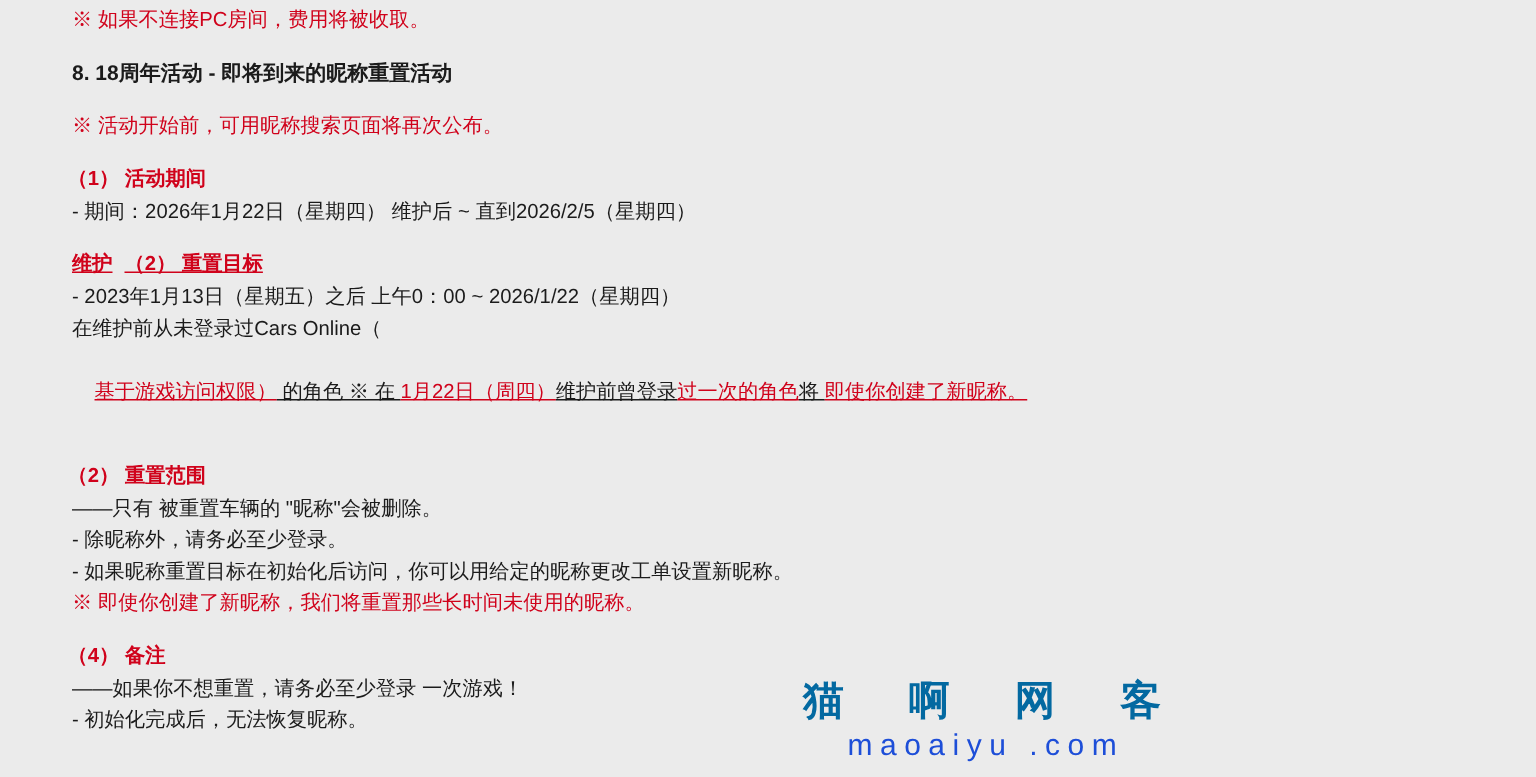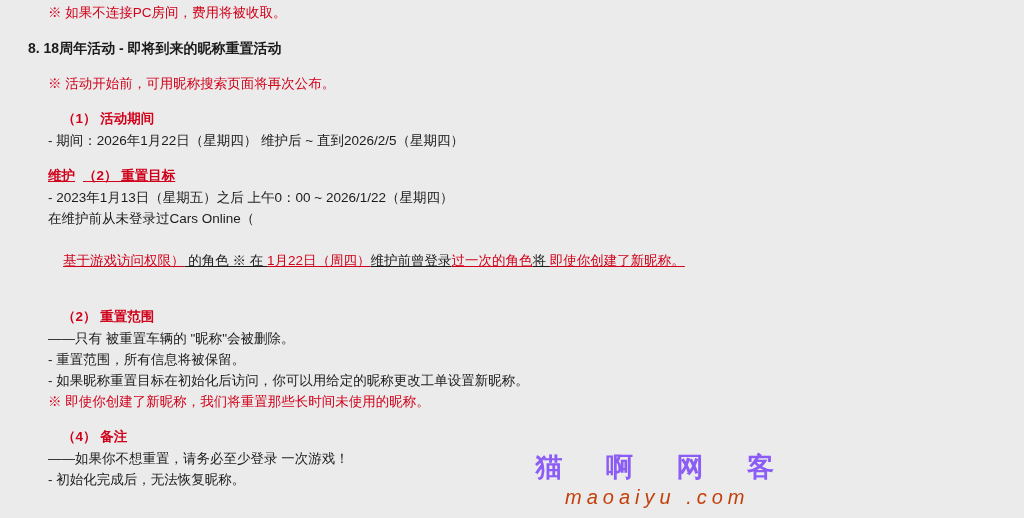--- a/index.html
+++ b/index.html
@@ -34,63 +34,62 @@
     font-weight: bold;
     font-size: 14px;
     line-height: 22px;
   }
   .sub-title {
     font-weight: bold;
     font-size: 13.5px;
     line-height: 22px;
   }
   .indent1 { margin-left: 48px; }
-  .indent2 { margin-left: 62px; }
+  .indent2 { margin-left: 45px; }
   .gap-md { height: 14px; }
 
   .row-mixed span { white-space: pre; text-decoration: underline; }
 
   .watermark {
     position: absolute;
     right: 24px;
     bottom: 8px;
     text-align: center;
     color: #9a9a9a;
     user-select: none;
     pointer-events: none;
   }
   .watermark .wm-cn {
     font-size: 27px;
     letter-spacing: 18px;
     font-weight: bold;
-    color: #8b5cf6;
+    color: #0369a1;
     line-height: 34px;
     padding-left: 18px;
   }
   .watermark .wm-en {
     font-size: 20px;
     letter-spacing: 5px;
-    color: #c2410c;
+    color: #1d4ed8;
     line-height: 26px;
     padding-left: 5px;
-    font-style: italic;
   }
 </style>
 </head>
 <body>
 
 <div class="page">
 
   <div style="height:2px"></div>
 
   <div class="line red indent1">※ 如果不连接PC房间，费用将被收取。</div>
 
   <div class="gap-md"></div>
 
-  <div class="sec-title" style="margin-left:28px">8. 18周年活动 - 即将到来的昵称重置活动</div>
+  <div class="sec-title" style="margin-left:48px">8. 18周年活动 - 即将到来的昵称重置活动</div>
 
   <div class="gap-md"></div>
 
   <div class="line indent1 red">※ 活动开始前，可用昵称搜索页面将再次公布。</div>
 
   <div class="gap-md"></div>
 
   <div class="sub-title red indent2">（1） 活动期间</div>
   <div class="line indent1">- 期间：2026年1月22日（星期四） 维护后 ~ 直到2026/2/5（星期四）</div>
 
@@ -102,21 +101,21 @@
   <div class="line indent1">- 2023年1月13日（星期五）之后 上午0：00 ~ 2026/1/22（星期四）</div>
   <div class="line indent1">在维护前从未登录过Cars Online（</div>
   <div class="line indent1 row-mixed">
     <span class="red">基于游戏访问权限）</span><span> 的角色 ※ 在 </span><span class="red">1月22日（周四）</span><span>维护前曾登录</span><span class="red">过一次的角色</span><span>将 </span><span class="red">即使你创建了新昵称。</span>
   </div>
 
   <div class="gap-md"></div>
 
   <div class="sub-title red indent2">（2） 重置范围</div>
   <div class="line indent1">——只有 被重置车辆的 "昵称"会被删除。</div>
-  <div class="line indent1">- 重置范围，所有信息将被保留。</div>
+  <div class="line indent1">- 除昵称外，请务必至少登录。</div>
   <div class="line indent1">- 如果昵称重置目标在初始化后访问，你可以用给定的昵称更改工单设置新昵称。</div>
   <div class="line indent1 red">※ 即使你创建了新昵称，我们将重置那些长时间未使用的昵称。</div>
 
   <div class="gap-md"></div>
 
   <div class="sub-title red indent2">（4） 备注</div>
   <div class="line indent1">——如果你不想重置，请务必至少登录 一次游戏！</div>
   <div class="line indent1">- 初始化完成后，无法恢复昵称。</div>
 
   <div class="watermark">

